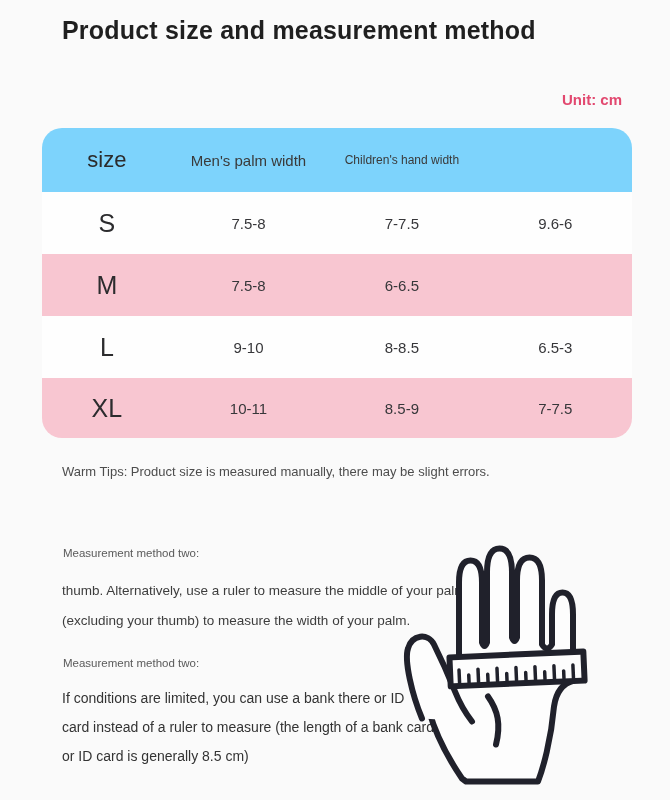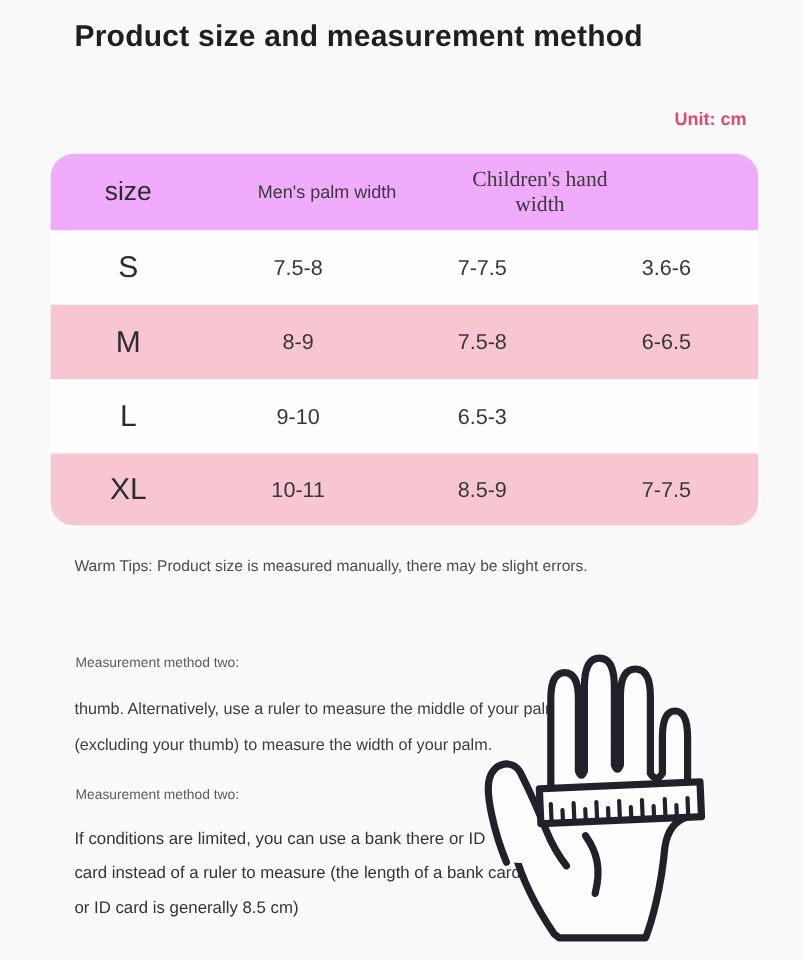--- a/index.html
+++ b/index.html
@@ -27,31 +27,31 @@
     position: absolute; left: 42px; top: 128px;
     width: 590px; height: 310px;
     border-radius: 20px; overflow: hidden;
   }
   .trow {
     display: grid;
     grid-template-columns: 22% 26% 26% 26%;
     align-items: center;
   }
   .trow > div { text-align: center; }
-  .thead { height: 64px; background: #f0abfc; gap: 24px; }
+  .thead { height: 64px; background: #7dd3fc; }
   .thead .h-size { font-size: 22px; color: #2b2b2b; }
   .thead .h-men { font-size: 15px; color: #3a3a3a; }
   .thead .h-women { font-size: 13px; color: #3a3a3a; }
-  .thead .h-children { font-size: 18px; color: #3a3a3a; font-family: Liberation Serif, serif; }
+  .thead .h-children { font-size: 12px; color: #3a3a3a; }
   .tdata { height: 62px; }
   .tdata.last { height: 60px; }
   .tdata.white { background: #fefefe; }
   .tdata.pink { background: #f8c6d1; }
   .tdata .c-size { font-size: 25px; color: #2c2c2e; }
-  .tdata .c-val { font-size: 18px; color: #37373a; }
+  .tdata .c-val { font-size: 15px; color: #37373a; }
 
   
   .warm-tips {
     position: absolute; left: 62px; top: 464px;
     font-size: 13px; color: #4d4d4d;
   }
   .method-heading {
     position: absolute; left: 63px;
     font-size: 11.5px; color: #5a5a5a;
   }
@@ -82,33 +82,33 @@
     <div class="trow thead">
       <div class="h-size">size</div>
       <div class="h-men">Men's palm width</div>
       <div class="h-children">Children's hand width</div>
     </div>
 
     <div class="trow tdata white">
       <div class="c-size">S</div>
       <div class="c-val">7.5-8</div>
       <div class="c-val">7-7.5</div>
-      <div class="c-val">3.6-6</div>
+      <div class="c-val">9.6-6</div>
     </div>
 
     <div class="trow tdata pink">
       <div class="c-size">M</div>
-      <div class="c-val">8-9</div>
       <div class="c-val">7.5-8</div>
       <div class="c-val">6-6.5</div>
     </div>
 
     <div class="trow tdata white">
       <div class="c-size">L</div>
       <div class="c-val">9-10</div>
+      <div class="c-val">8-8.5</div>
       <div class="c-val">6.5-3</div>
     </div>
 
     <div class="trow tdata pink last">
       <div class="c-size">XL</div>
       <div class="c-val">10-11</div>
       <div class="c-val">8.5-9</div>
       <div class="c-val">7-7.5</div>
     </div>
   </div>

